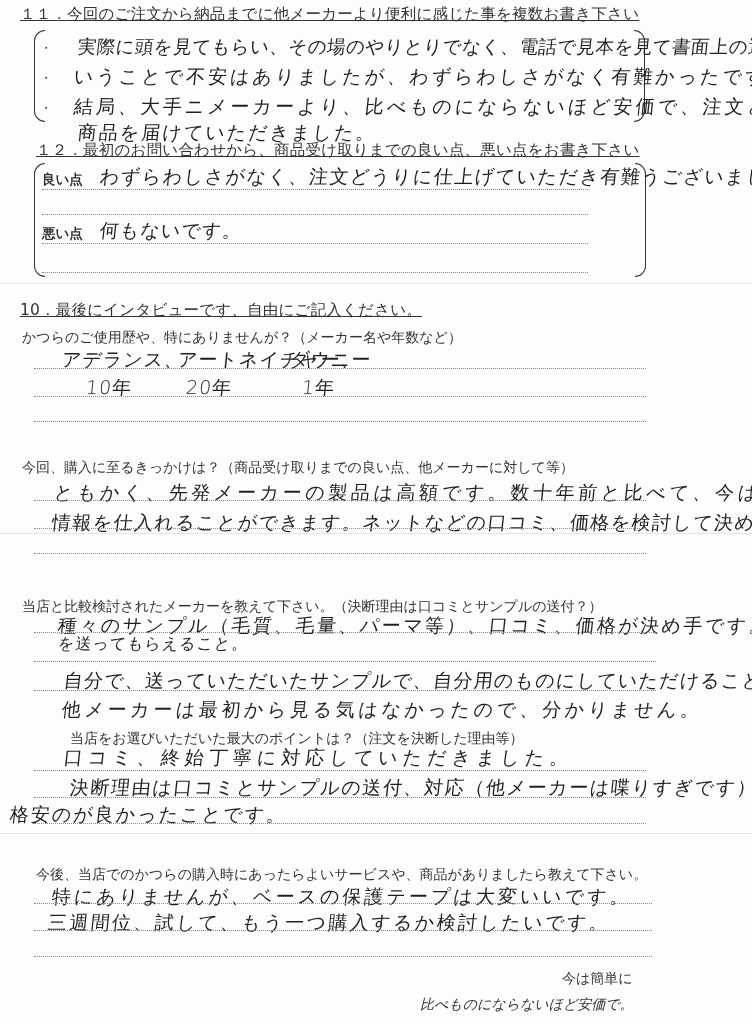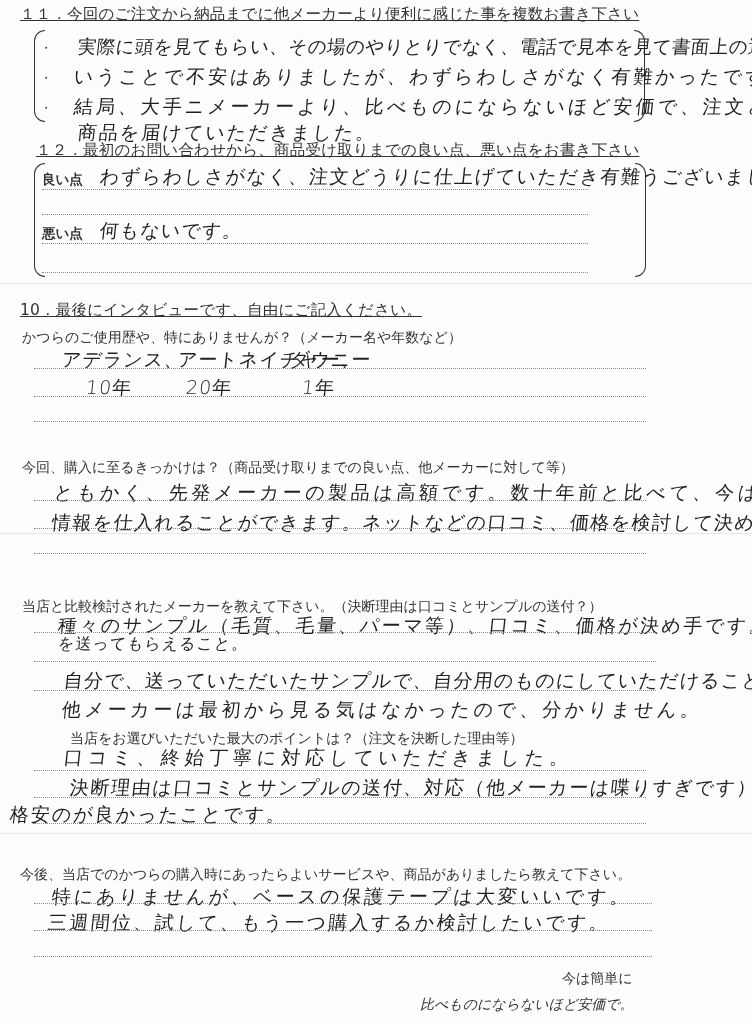--- a/index.html
+++ b/index.html
@@ -87,21 +87,21 @@
 <div class="abs hw" style="left:62px; top:697px; letter-spacing:3.6px;">他メーカーは最初から見る気はなかったので、分かりません。</div>
 
 <div class="abs q-sub" style="left:22px; top:730px;margin-left:48px;">当店をお選びいただいた最大のポイントは？（注文を決断した理由等）</div>
 <div class="abs hw" style="left:64px; top:745px; letter-spacing:5px;">口コミ、終始丁寧に対応していただきました。</div>
 <div class="dots" style="left:34px; width:612px; top:770px;"></div>
 <div class="abs hw" style="left:70px; top:775px; letter-spacing:1.6px;">決断理由は口コミとサンプルの送付、対応（他メーカーは喋りすぎです）、価格も</div>
 <div class="dots" style="left:34px; width:612px; top:797px;"></div>
 <div class="abs hw" style="left:10px; top:802px; letter-spacing:2px;">格安のが良かったことです。</div>
 <div class="dots" style="left:34px; width:612px; top:823px;"></div>
 
-<div class="abs q-sub" style="left:20px; top:866px;">今後、当店でのかつらの購入時にあったらよいサービスや、商品がありましたら教えて下さい。</div>
+<div class="abs q-sub" style="left:36px; top:866px;">今後、当店でのかつらの購入時にあったらよいサービスや、商品がありましたら教えて下さい。</div>
 <div class="abs hw" style="left:52px; top:884px; letter-spacing:3px;">特にありませんが、ベースの保護テープは大変いいです。</div>
 <div class="dots" style="left:34px; width:618px; top:903px;"></div>
 <div class="abs hw" style="left:48px; top:910px; letter-spacing:2.4px;">三週間位、試して、もう一つ購入するか検討したいです。</div>
 <div class="dots" style="left:34px; width:618px; top:930px;"></div>
 <div class="dots" style="left:34px; width:618px; top:956px;"></div>
 
 <div class="abs footer-company" style="left:562px; top:970px;">今は簡単に</div>
 <div class="abs footer-thanks" style="left:420px; top:996px;">比べものにならないほど安価で。</div>
 
 </body></html>

